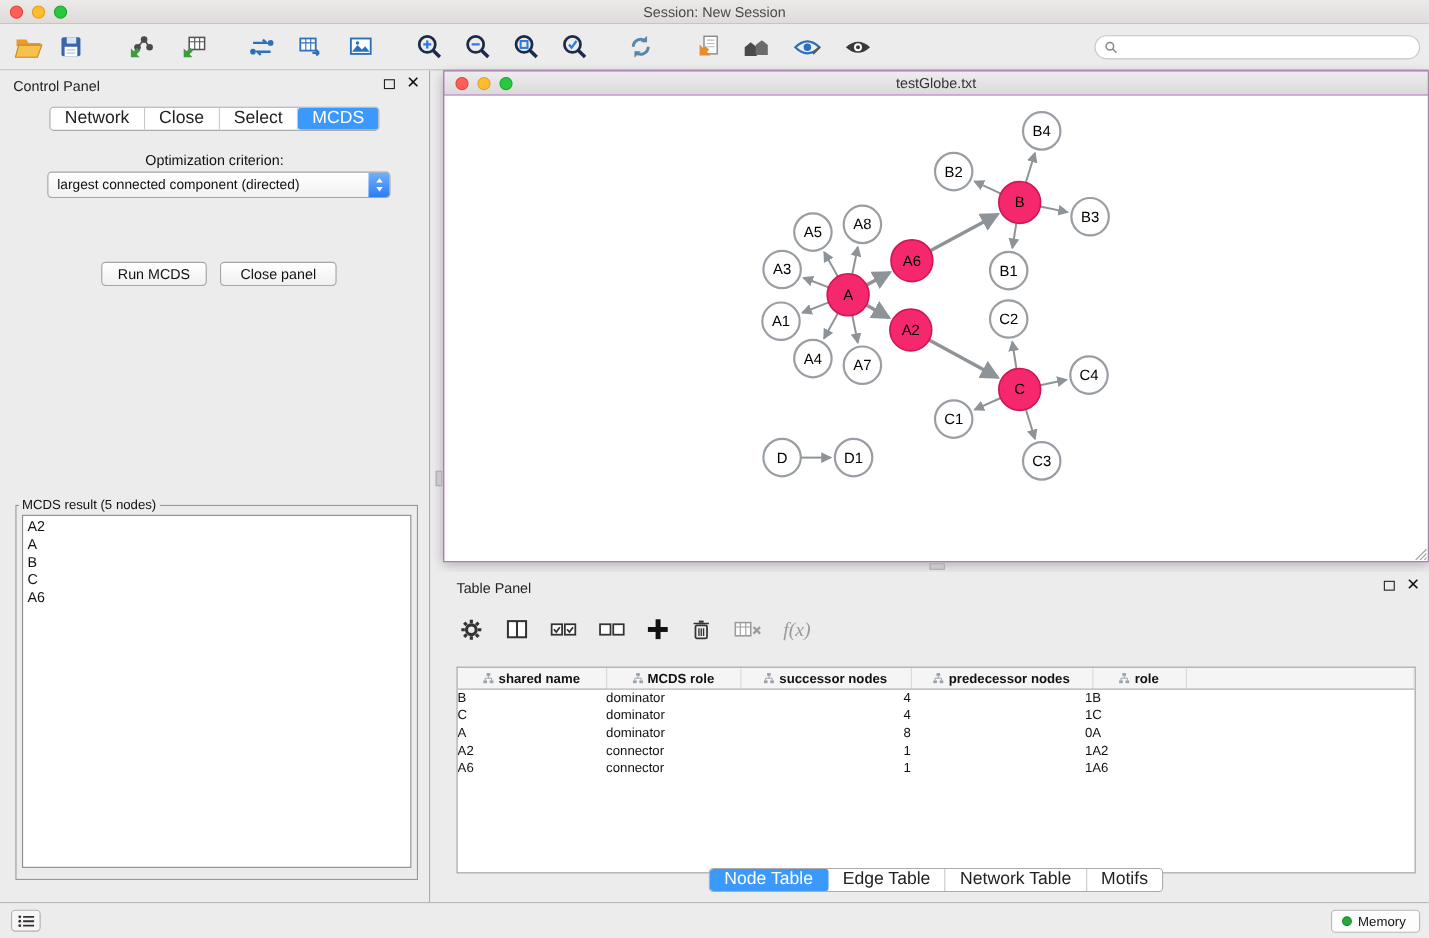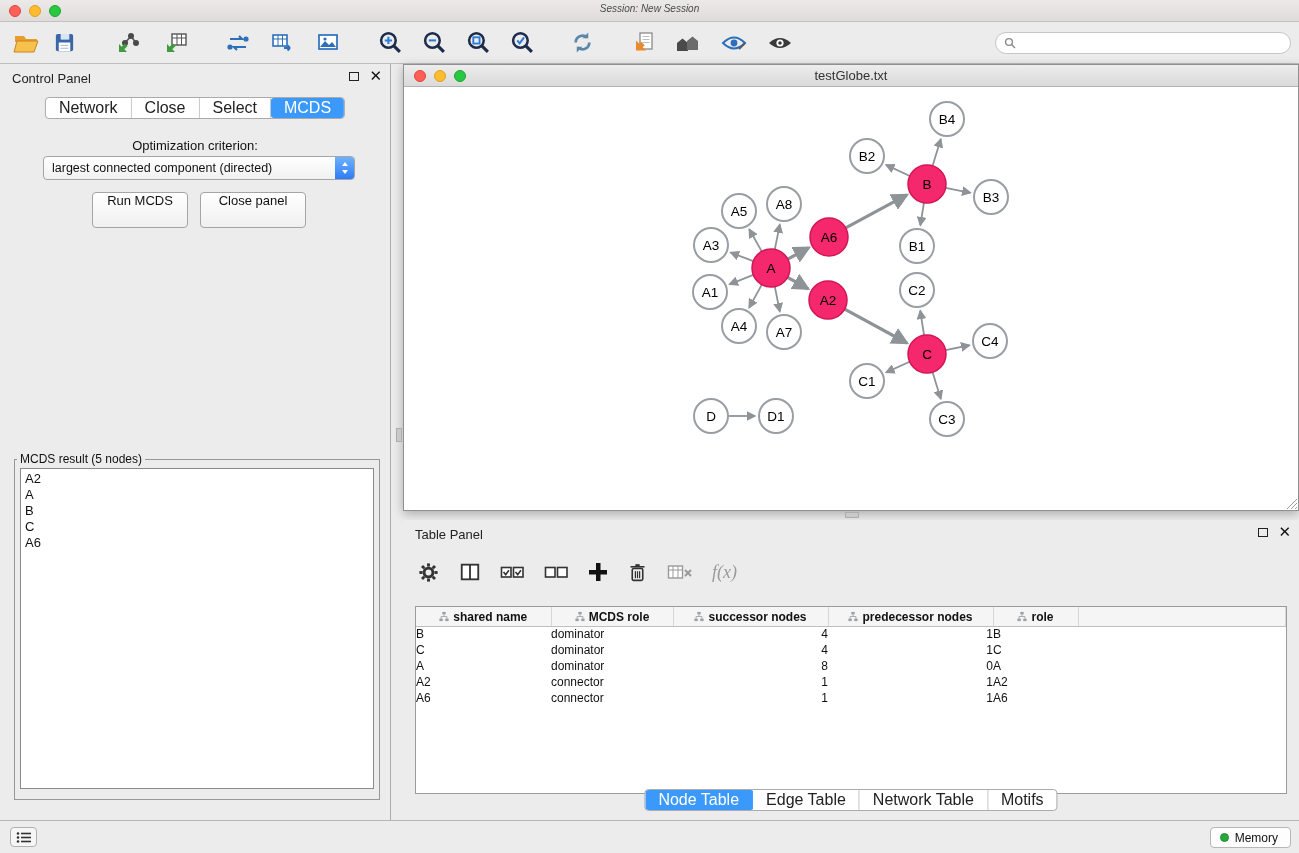--- a/index.html
+++ b/index.html
@@ -3,21 +3,21 @@
 <meta charset="utf-8">
 <style>
   html,body{margin:0;padding:0;background:#D6D6D6;}
   *{box-sizing:border-box;font-family:"Liberation Sans","DejaVu Sans",sans-serif;}
   #app{position:relative;width:1299px;height:853px;background:#ECECEC;overflow:hidden;}
 
   
   .titlebar{position:absolute;left:0;top:0;width:1299px;height:22px;
     background:linear-gradient(#ECE9E9,#DFDBDB);border-bottom:1px solid #C4C0C0;}
   .titlebar .title{position:absolute;left:0;right:0;top:3px;text-align:center;
-    font-size:10px;color:#4a4a4a;font-style:italic;}
+    font-size:13px;color:#4a4a4a;}
   .lights{position:absolute;left:9px;top:5px;display:flex;gap:8px;}
   .light{width:12px;height:12px;border-radius:50%;}
   .light.red{background:#FF5F57;border:1px solid #E0443E;}
   .light.yellow{background:#FEBC2E;border:1px solid #DEA123;}
   .light.green{background:#28C840;border:1px solid #1FA52F;}
 
   
   .toolbar{position:absolute;left:0;top:22px;width:1299px;height:42px;background:#ECECEC;
     border-bottom:1px solid #BEBEBE;display:flex;align-items:center;padding-left:10px;}
   .tbtn{width:32px;height:32px;display:flex;align-items:center;justify-content:center;flex:0 0 auto;}
@@ -36,22 +36,22 @@
   .seg{padding:2px 13px;font-size:16px;color:#222;border-right:1px solid #C9C9C9;display:flex;align-items:center;white-space:nowrap;}
   .seg:last-child{border-right:none;}
   .seg-selected{background:#3B99FC;color:#fff;border-right-color:#3B99FC;border-radius:3px;}
   #control-tabs{position:absolute;left:50%;transform:translateX(-50%);top:33px;}
   .opt-label{position:absolute;left:0;right:0;top:74px;text-align:center;font-size:13px;color:#111;}
   .dropdown{position:absolute;left:43px;top:92px;width:312px;height:24px;background:linear-gradient(#FFFFFF,#F1F1F1);
     border:1px solid #A5A5A5;border-radius:4px;display:flex;align-items:center;}
   .dropdown .val{flex:1;font-size:12.5px;color:#111;padding-left:8px;white-space:nowrap;overflow:hidden;}
   .dropdown .stepper{width:19px;height:22px;margin-right:0;border-radius:0 3px 3px 0;
     background:linear-gradient(#6FB1FD,#2E7CF6);display:flex;align-items:center;justify-content:center;}
-  .btn{position:absolute;height:36px;background:linear-gradient(#FFFFFF,#F0F0F0);border:1px solid #A5A5A5;
-    border-radius:4px;font-size:13px;color:#111;display:flex;justify-content:center;}
+  .btn{position:absolute;height:22px;background:linear-gradient(#FFFFFF,#F0F0F0);border:1px solid #A5A5A5;
+    border-radius:4px;font-size:13px;color:#111;display:flex;align-items:center;justify-content:center;margin-top:46px;}
   .mcds-fieldset{position:absolute;left:14px;top:388px;width:366px;height:348px;border:1px solid #979797;
     margin:0;padding:0;}
   .mcds-fieldset legend{font-size:12px;color:#111;padding:0 3px;margin-left:2px;}
   #result-list{position:absolute;left:5px;right:5px;top:2px;bottom:6px;background:#fff;border:1px solid #8A8A8A;
     overflow:hidden;padding:2px 4px;}
   .result-item{font-size:13px;color:#111;line-height:16px;}
 
   
   .net-window{position:absolute;left:403px;top:64px;width:896px;height:447px;background:#d946ef;
     border:1px solid #909090;box-shadow:0 3px 10px rgba(0,0,0,0.28);}

